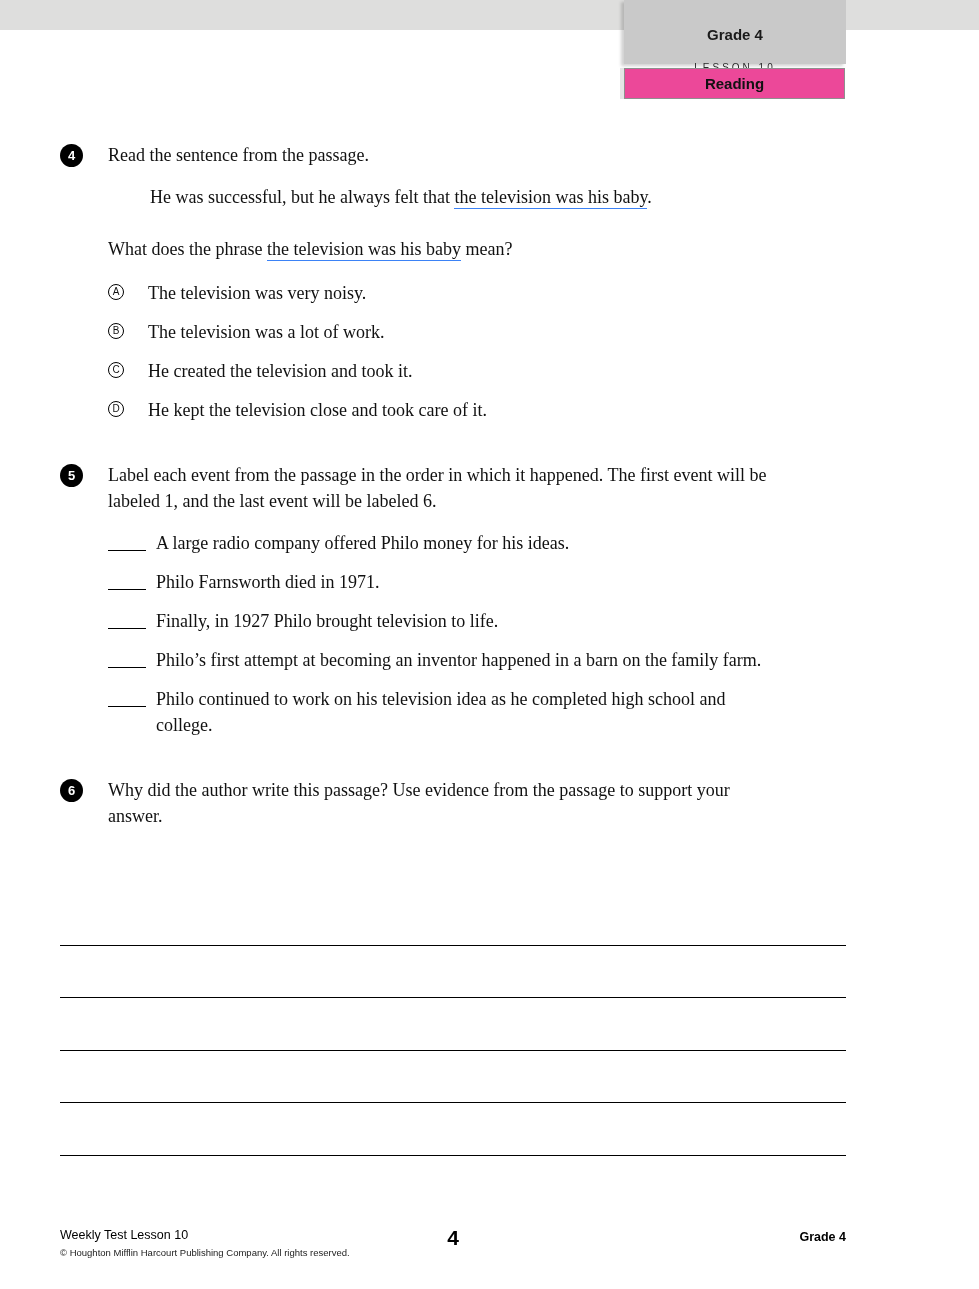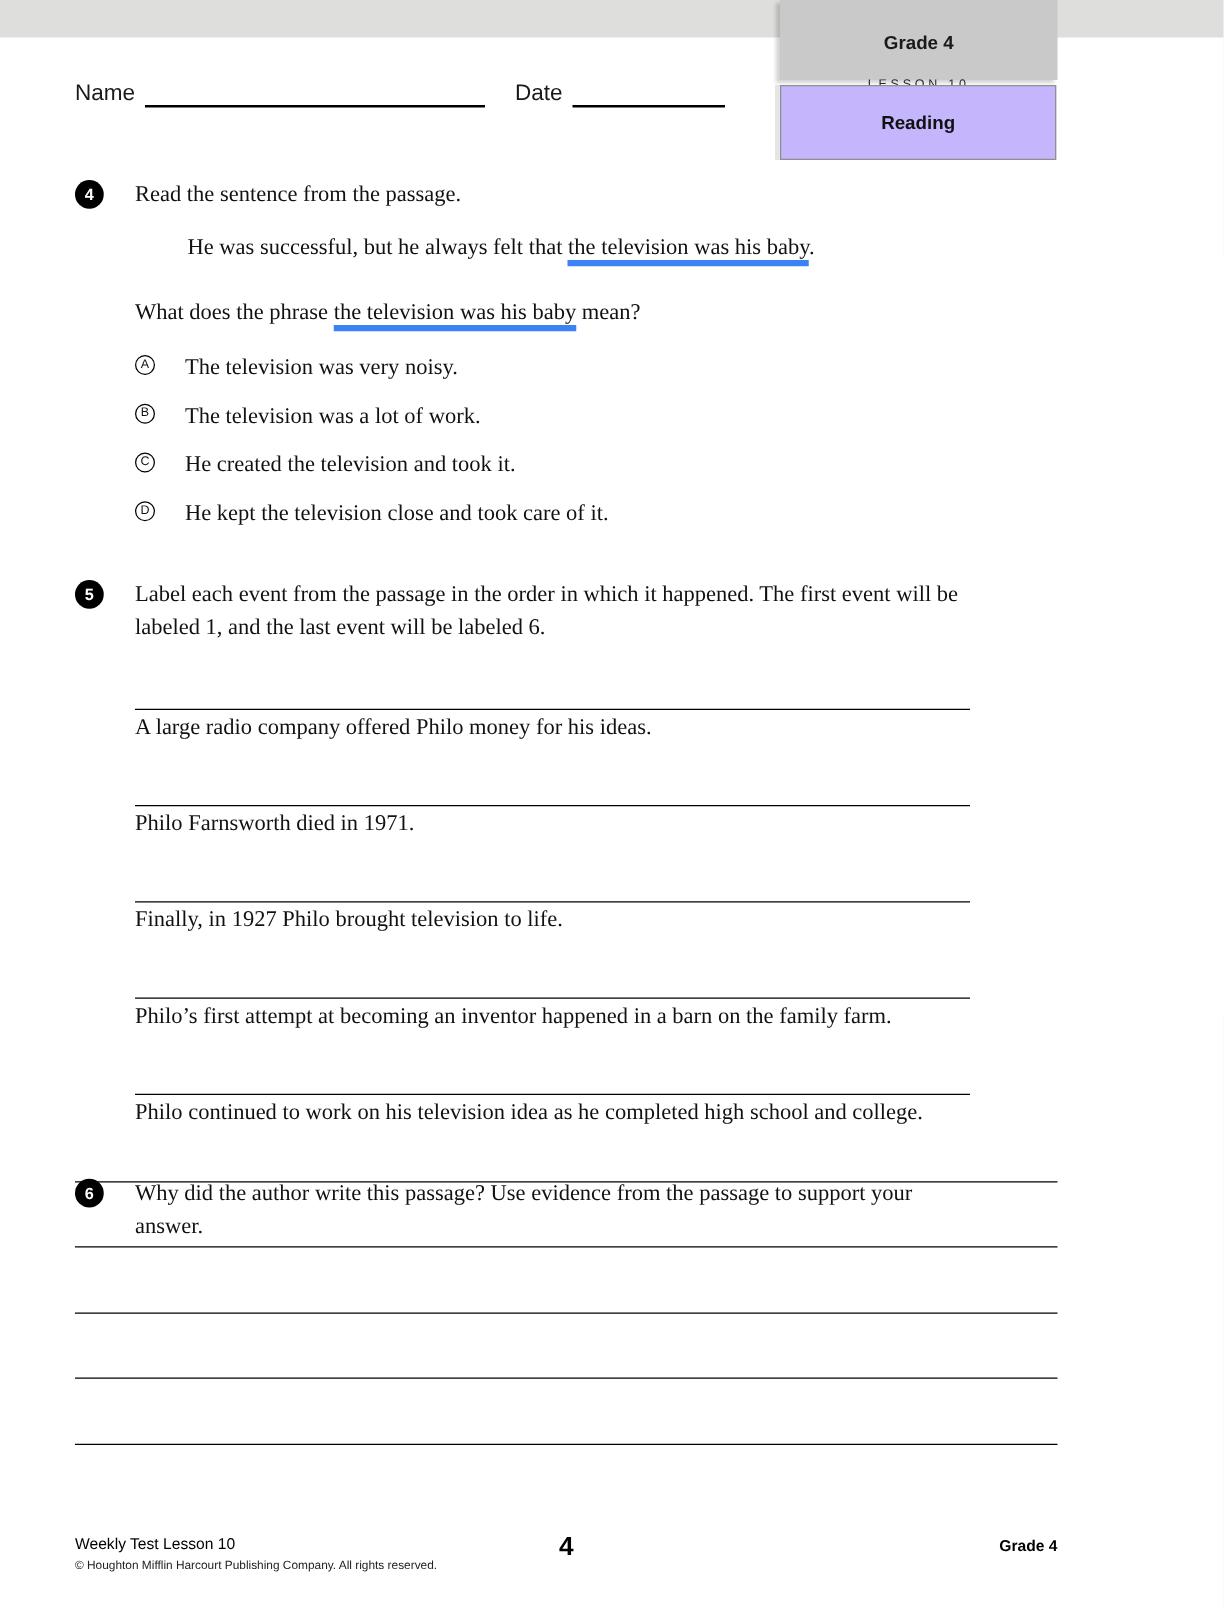--- a/index.html
+++ b/index.html
@@ -16,22 +16,22 @@
   
   .gradebox {
     position:absolute; top:0; left:624px; width:222px; height:64px;
     background:#c9c9c9; text-align:center;
     font-family:"Liberation Sans", sans-serif;
     box-shadow:-3px 2px 3px rgba(0,0,0,0.18);
   }
   .grade { margin-top:26px; font-weight:bold; font-size:15px; color:#1a1a1a; }
   .lesson { margin-top:19px; font-size:10px; letter-spacing:3px; color:#2a2a2a; }
   .readingbox {
-    position:absolute; top:68px; left:624px; width:221px; height:60px;
-    background:#c4b5fd; border:1.5px solid #8f8f8f;
+    position:absolute; top:68px; left:624px; width:221px; height:31px;
+    background:#ec4899; border:1.5px solid #8f8f8f;
     display:flex; align-items:center; justify-content:center;
     font-family:"Liberation Sans", sans-serif; font-weight:bold; font-size:15px;
     box-shadow:-4px 0 0 rgba(0,0,0,0.10);
   }
   
   .namedate {
     position:absolute; top:64px; left:60px; width:545px;
     font-family:"Liberation Sans", sans-serif; font-size:18px; color:#1a1a1a;
     display:flex; align-items:flex-end;
   }
@@ -44,30 +44,30 @@
   .q + .q { margin-top:26px; }
   .badge {
     flex:0 0 23px; height:23px; margin-right:25px; margin-top:2px;
     background:#000; color:#fff; border-radius:50%;
     font-family:"Liberation Sans", sans-serif; font-weight:bold; font-size:13px;
     display:flex; align-items:center; justify-content:center;
   }
   .qbody { flex:1; min-width:0; }
   .quote { margin:16px 0 26px 42px; }
   .qline2 { margin-bottom:18px; }
-  .ul { border-bottom:5px solid #3b82f6; padding-bottom:1px; }
+  .ul { border-bottom:1px solid #3b82f6; padding-bottom:1px; }
   .choice { position:relative; padding-left:40px; margin-bottom:13px; }
   .letter {
     position:absolute; left:0; top:4px; width:16px; height:16px;
     border:1px solid #000; border-radius:50%;
     font-family:"Liberation Sans", sans-serif; font-size:10px;
     display:flex; align-items:center; justify-content:center;
   }
   .events { margin-top:16px; }
-  .event { display:flex; margin-bottom:13px;flex-direction:column; }
+  .event { display:flex; margin-bottom:13px; }
   .blank { flex:0 0 38px; height:21px; border-bottom:1.5px solid #000; margin-right:10px; }
   .etext { flex:1; min-width:0; }
   
   .answers { position:absolute; left:60px; top:893px; width:786px; }
   .ansline { height:52.5px; border-bottom:1.5px solid #000; }
   
   .footer { position:absolute; top:1228px; left:60px; width:786px; height:40px;
     font-family:"Liberation Sans", sans-serif; color:#000; }
   .f1 { font-weight:normal; font-size:12.5px; }
   .f2 { font-size:9.5px; margin-top:5px; color:#222; }
@@ -82,26 +82,20 @@
   <div class="topstrip"></div>
 
   <div class="gradebox">
     <div class="grade">Grade 4</div>
     <div class="lesson">LESSON 10</div>
   </div>
   <div class="readingbox">
     <span>Reading</span>
   </div>
 
-  <div class="namedate">
-    <span class="ndlbl">Name</span>
-    <span class="nameline"></span>
-    <span class="ndlbl">Date</span>
-    <span class="dateline"></span>
-  </div>
 
   <div class="content">
 
     <div class="q">
       <div class="badge">4</div>
       <div class="qbody">
         <div>Read the sentence from the passage.</div>
         <div class="quote"><span>He was successful, but he always felt that </span><span class="ul">the television was his baby</span><span>.</span></div>
         <div class="qline2"><span>What does the phrase </span><span class="ul">the television was his baby</span><span> mean?</span></div>
 

